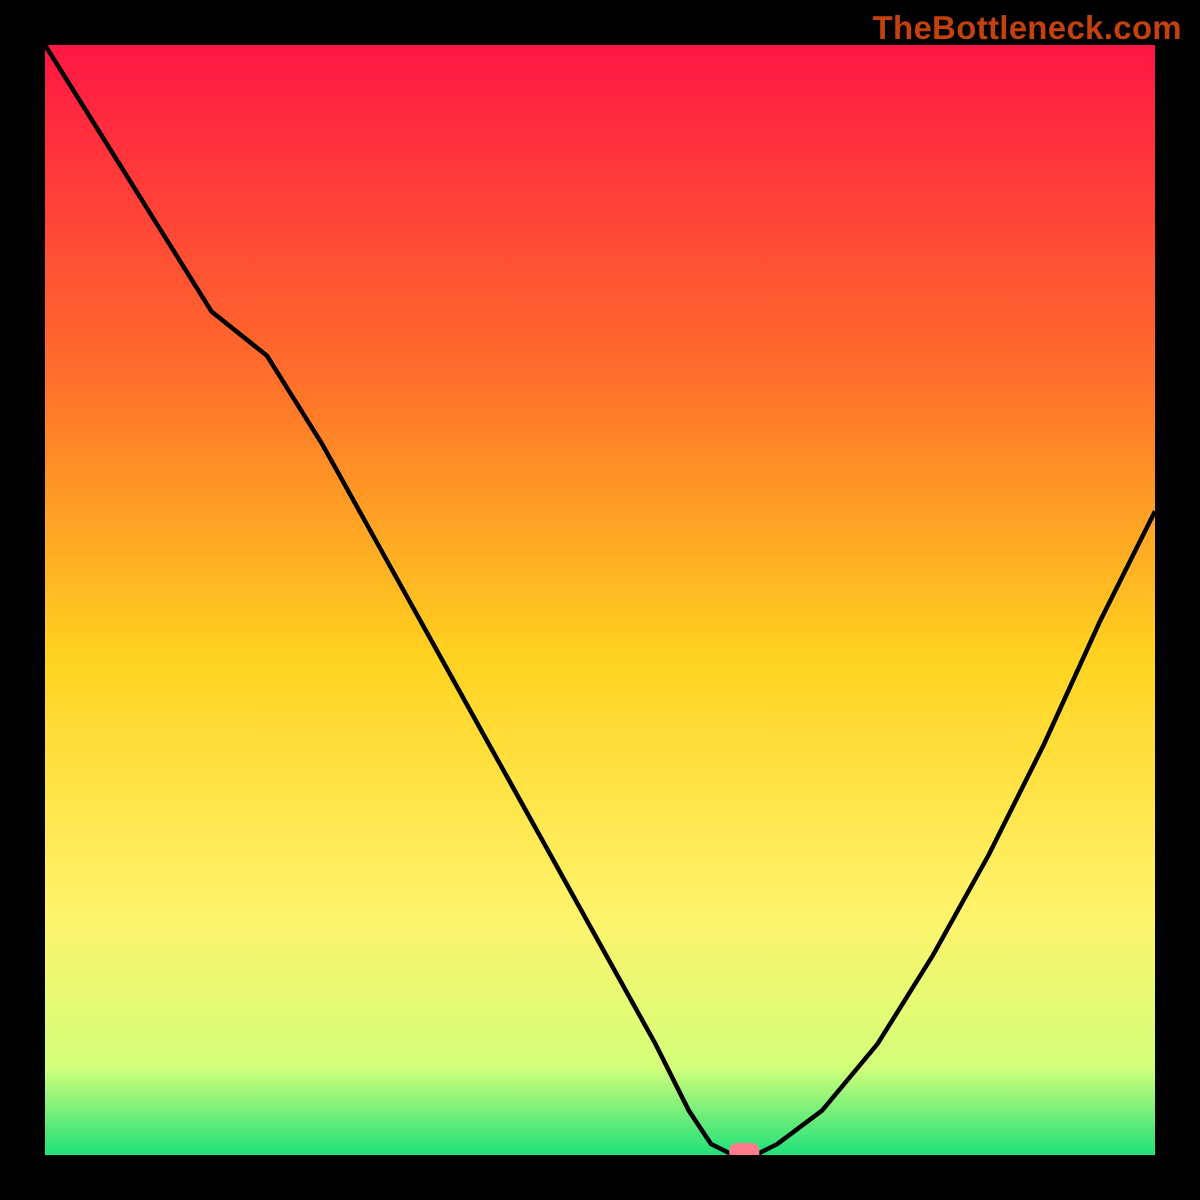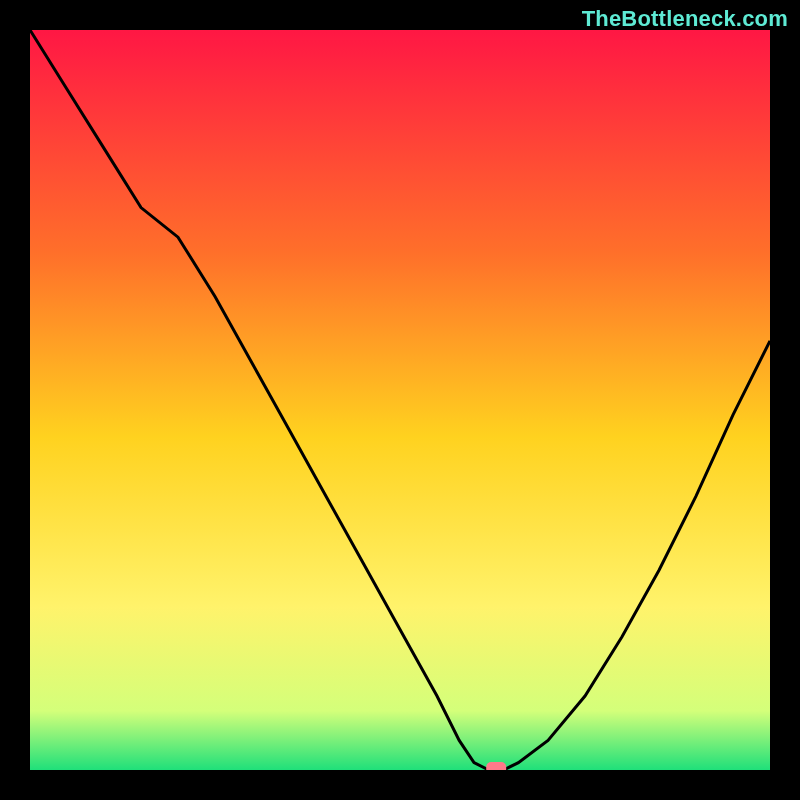--- a/index.html
+++ b/index.html
@@ -22,21 +22,21 @@
     left: 30px;
     top: 30px;
     width: 740px;
     height: 740px;
     overflow: hidden;
   }
   .watermark {
     position: absolute;
     top: 6px;
     right: 12px;
-    color: #5eead4;
+    color: #c2410c;
     font-size: 22px;
     font-weight: 600;
     letter-spacing: 0.2px;
     user-select: none;
   }
   svg { display: block; }
 </style>
 </head>
 <body>
 

